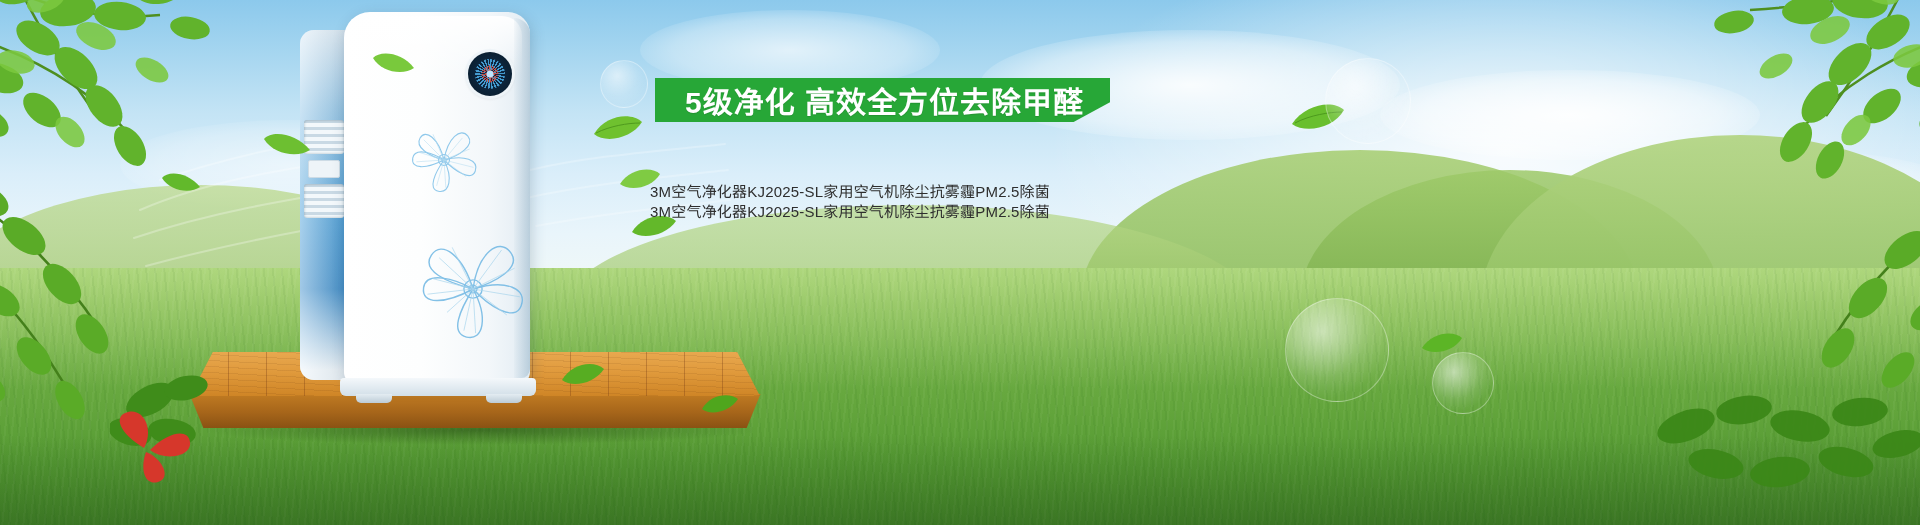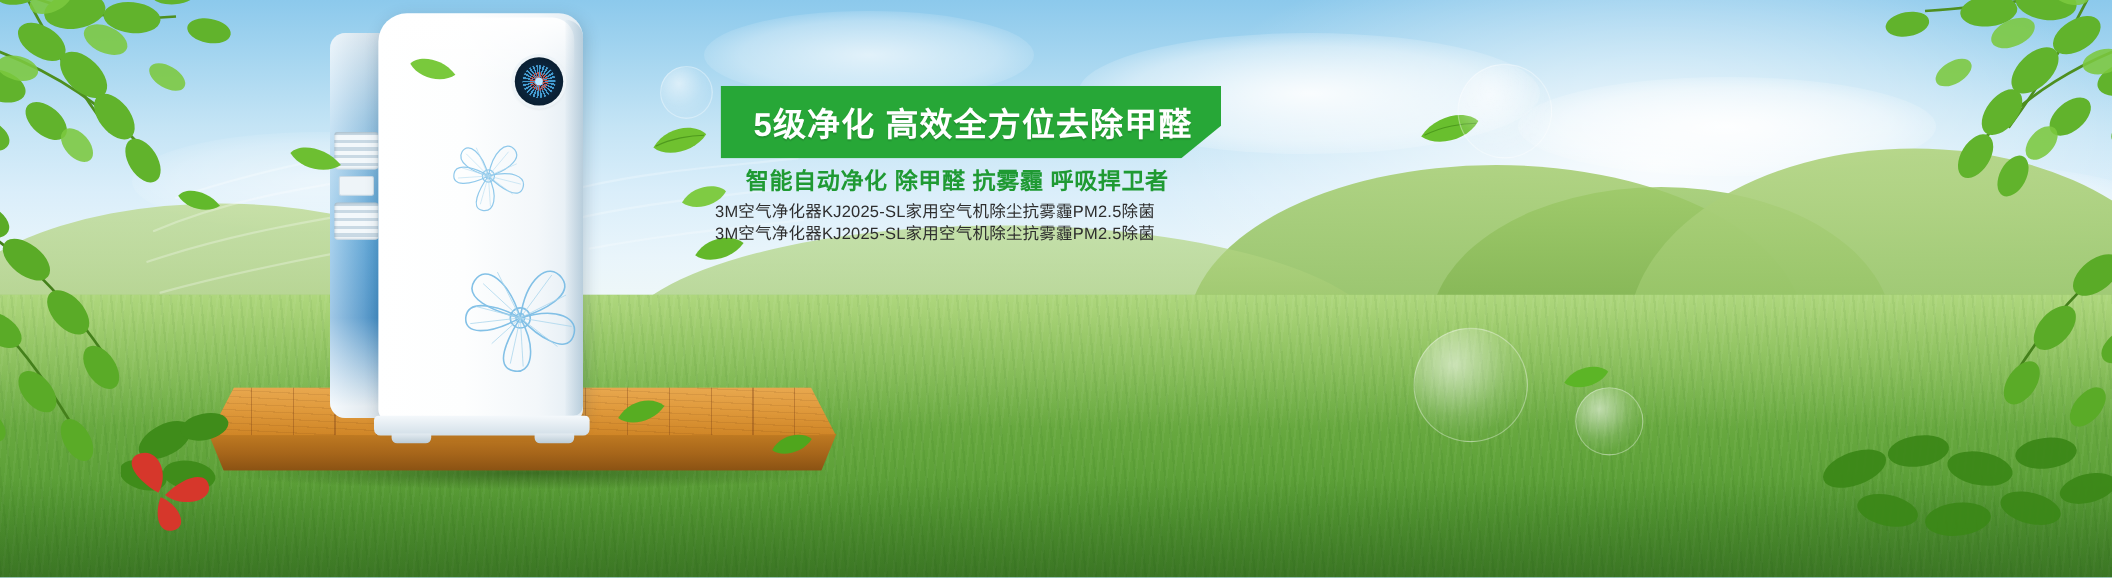--- a/index.html
+++ b/index.html
@@ -188,21 +188,21 @@
     background:linear-gradient(to bottom,#e4ecf2,#bcccd6); border-radius:0 0 5px 5px;
   }
   .pf-f1 { left:56px; }
   .pf-f2 { left:186px; }
 
   
   .airflow { position:absolute; pointer-events:none; opacity:.55; }
 
   
   .headline-bar {
-    position:absolute; left:655px; top:78px; width:455px; height:66px;
+    position:absolute; left:655px; top:78px; width:455px; height:44px;
     background:#27a737;
     clip-path:polygon(0 0, 100% 0, 100% 55%, 92% 100%, 0 100%);
     display:flex; align-items:center;
   }
   .headline-text {
     color:#ffffff;
     font-size:30px;
     font-weight:bold;
     letter-spacing:1px;
     padding-left:30px;
@@ -509,18 +509,17 @@
 
   <div class="bubble" style="left:1325px; top:58px;  width:86px;  height:86px;"></div>
   <div class="bubble" style="left:1285px; top:298px; width:104px; height:104px;"></div>
   <div class="bubble" style="left:1432px; top:352px; width:62px;  height:62px;"></div>
   <div class="bubble" style="left:600px;  top:60px;  width:48px;  height:48px;"></div>
 
   <div class="headline-bar">
     <span class="headline-text">5级净化 高效全方位去除甲醛</span>
   </div>
 
-  <div class="subtitle">智能自动净化 除甲醛 抗雾霾  呼吸捍卫者</div>
 
   <div class="desc desc-1">3M空气净化器KJ2025-SL家用空气机除尘抗雾霾PM2.5除菌</div>
   <div class="desc desc-2">3M空气净化器KJ2025-SL家用空气机除尘抗雾霾PM2.5除菌</div>
 
 </div>
 
 </body></html>

